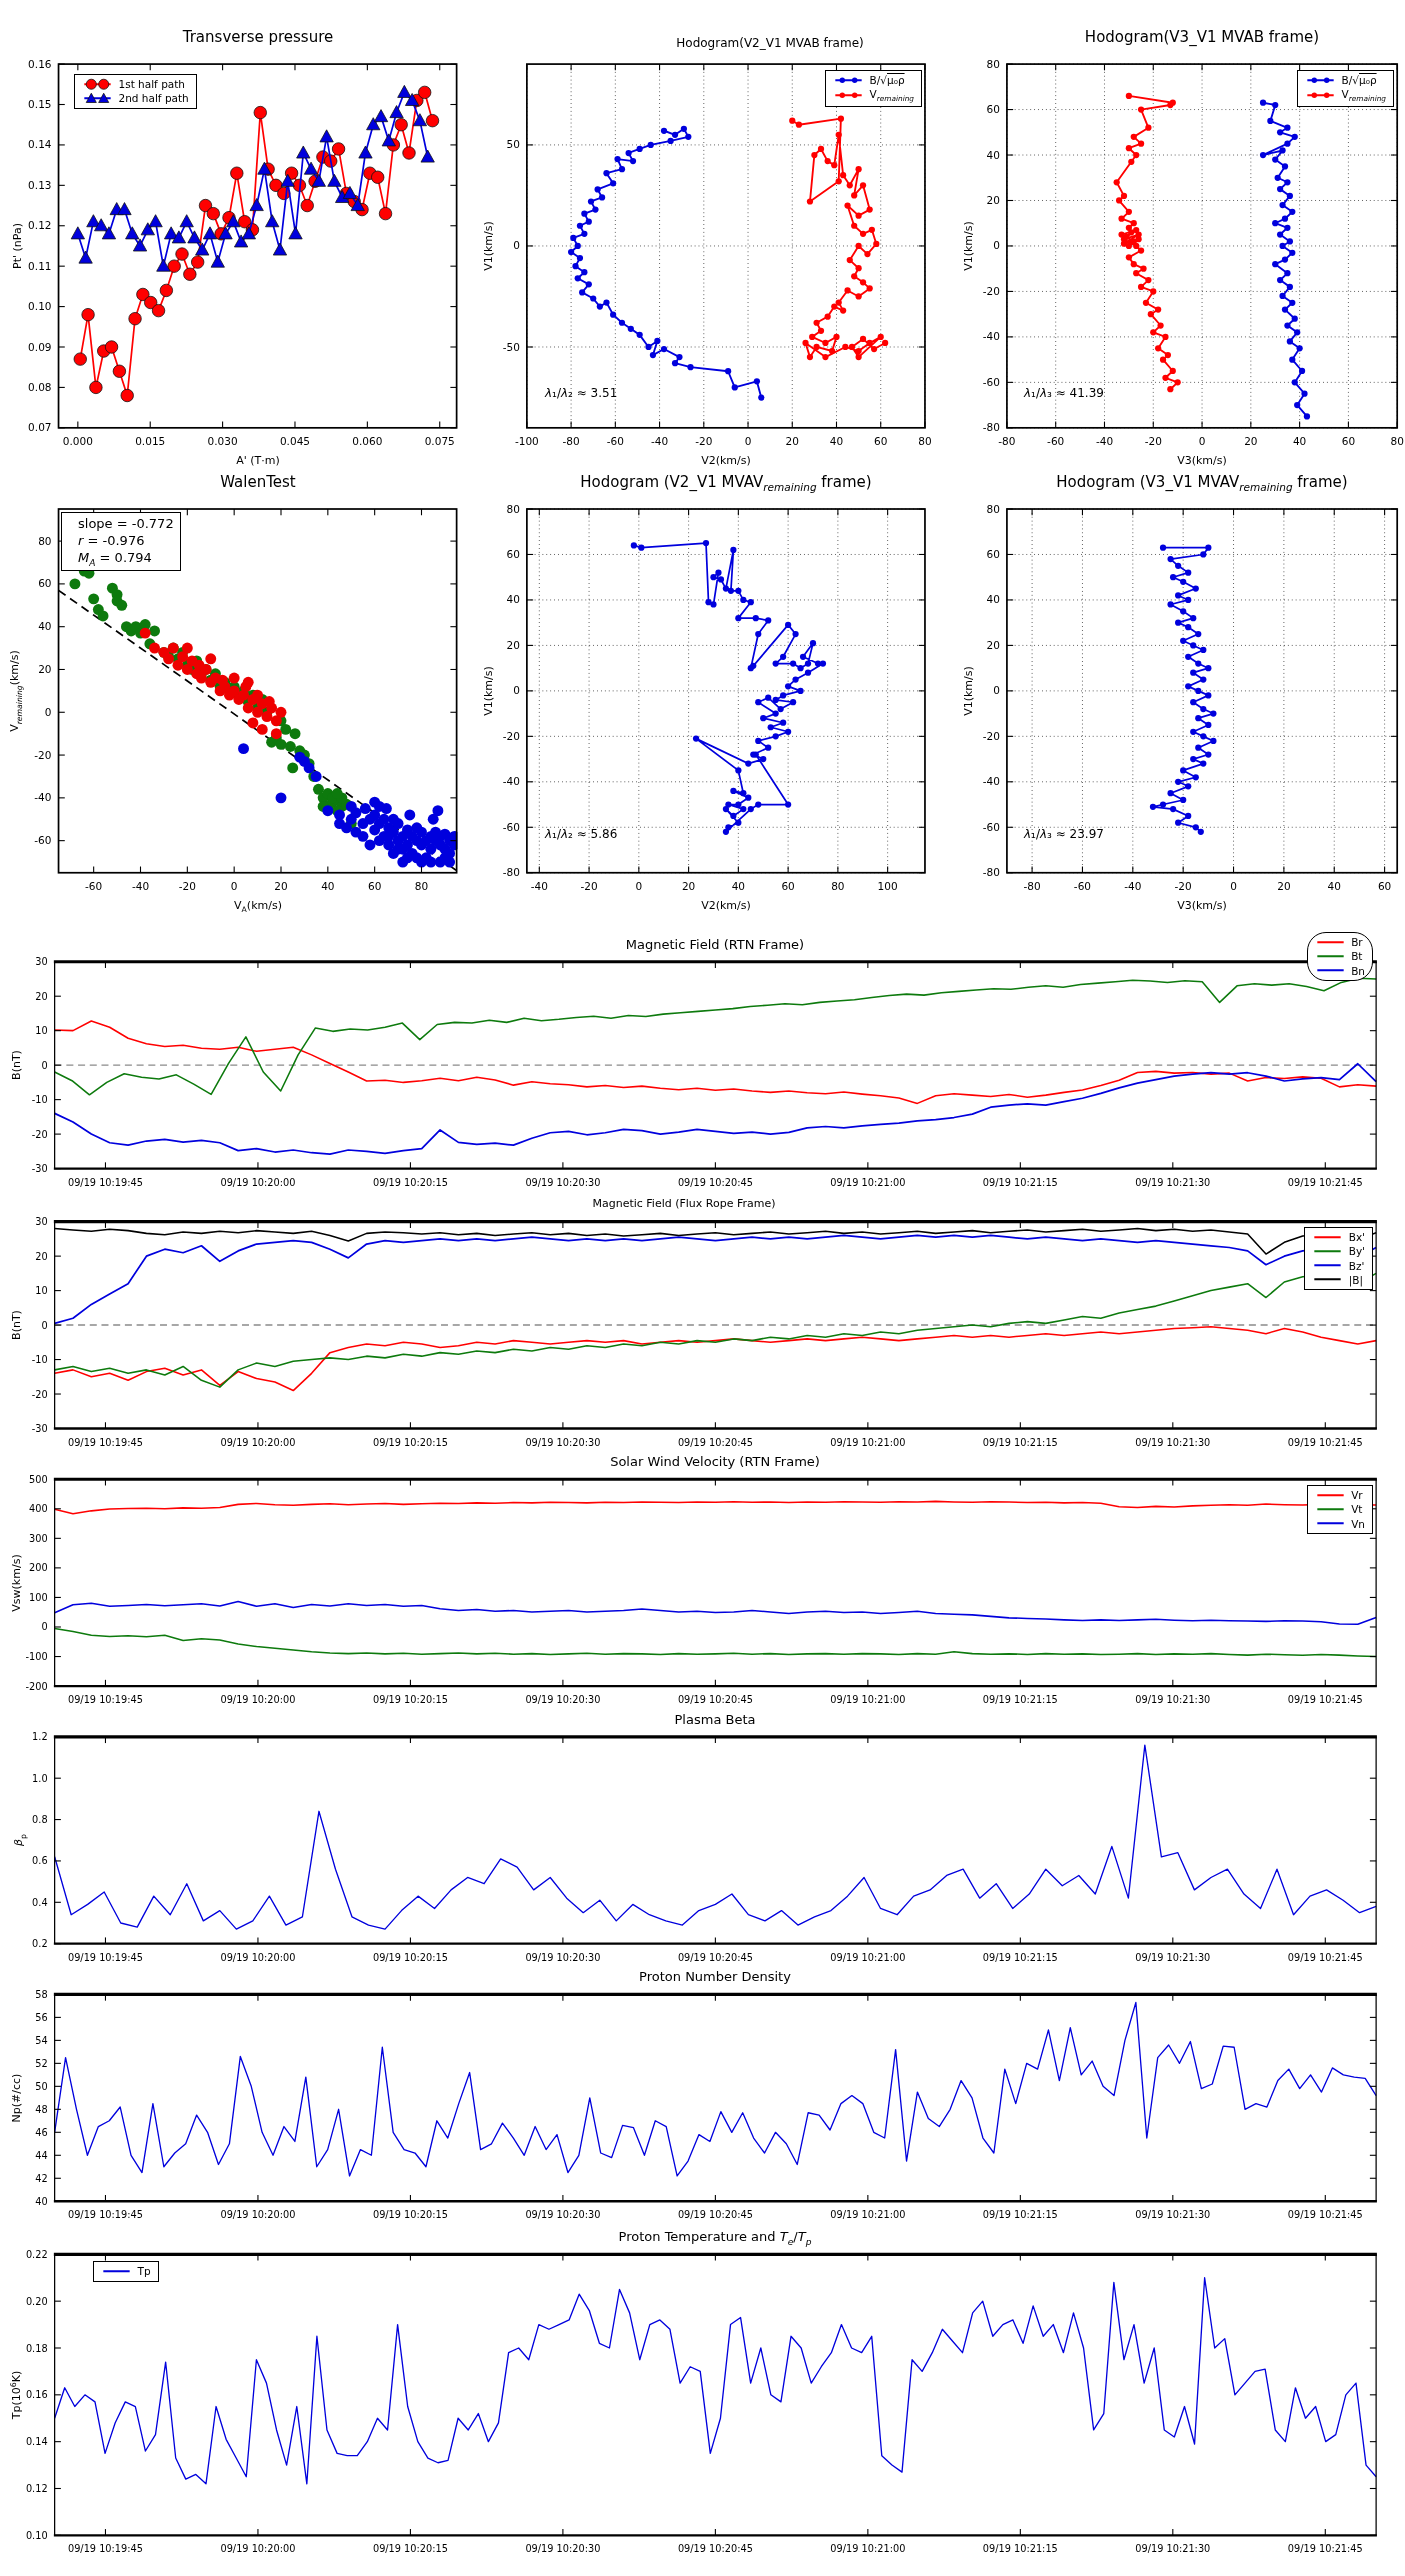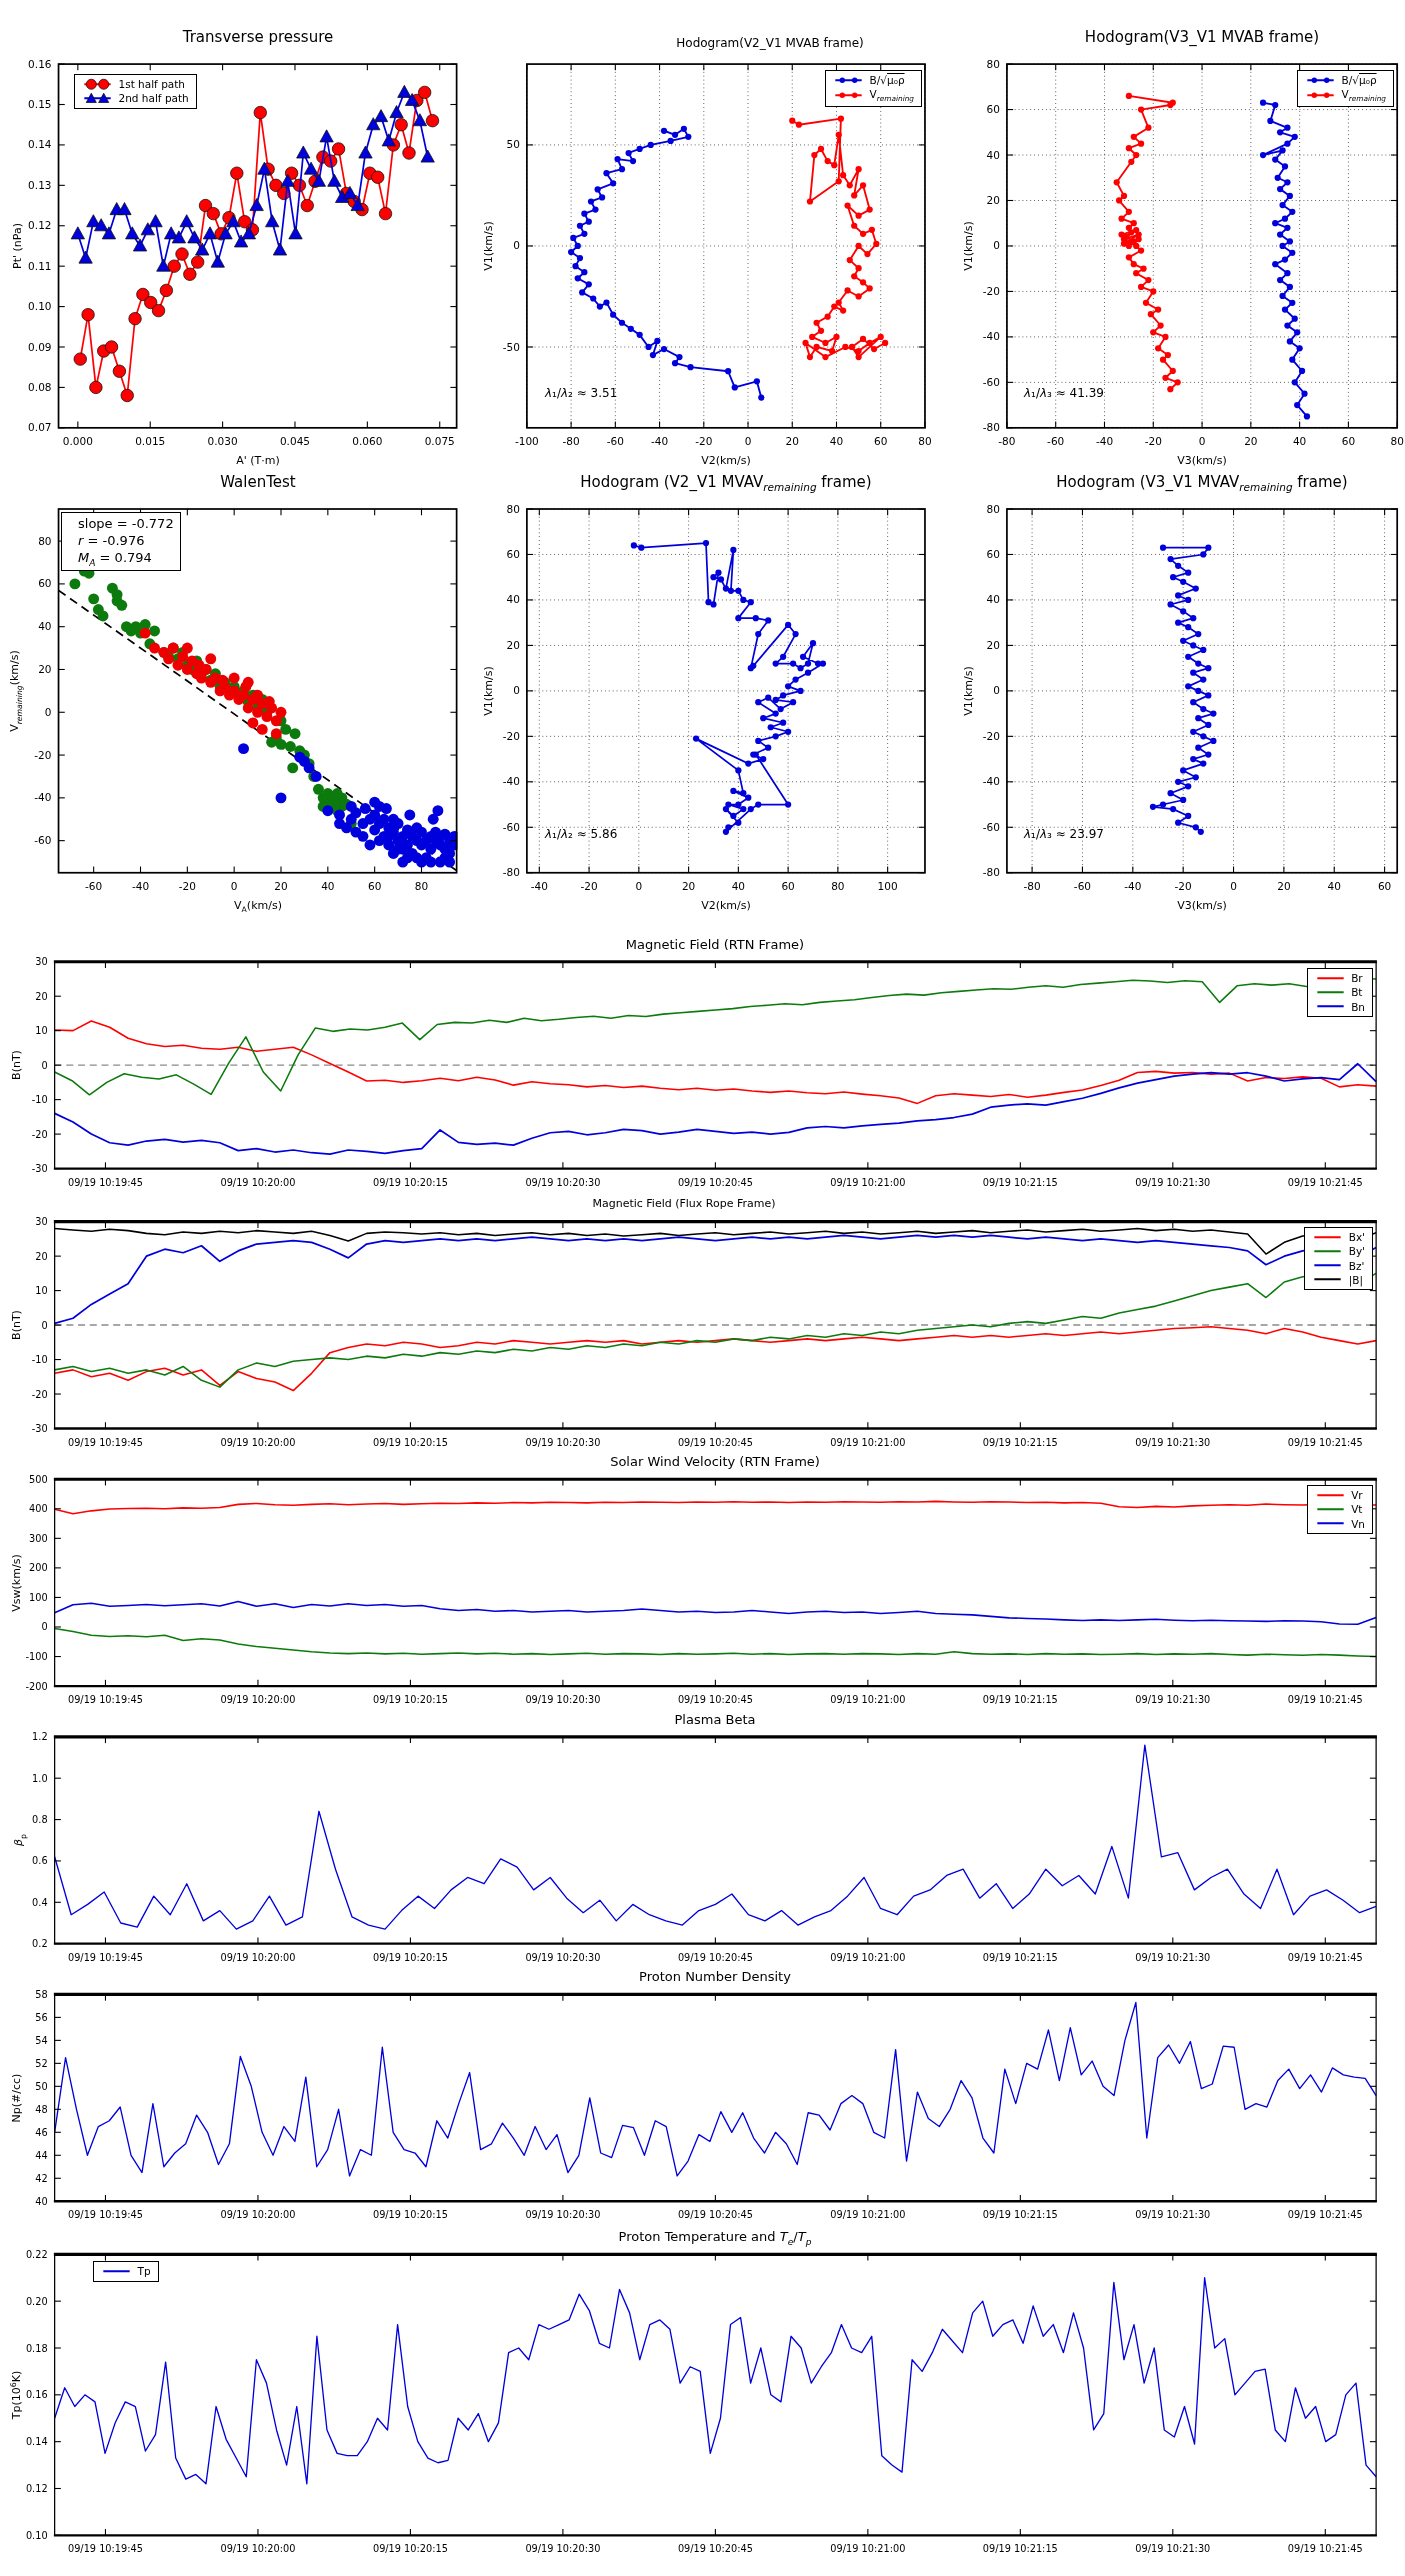--- a/index.html
+++ b/index.html
@@ -1474,21 +1474,21 @@
       <div class="ttl" style="left: 726px; top: 473px; font-size: 15px;">Hodogram (V2_V1 MVAV<sub><i>remaining</i></sub> frame)</div>
       <div class="xlab" style="left: 726px; top: 899px;">V2(km/s)</div>
       <div class="ylab" style="left: 488px; top: 691px;">V1(km/s)</div>
       <div class="ann" style="left: 545px; top: 827px;"><i>λ</i>₁/<i>λ</i>₂ ≈ 5.86</div>
       <div class="ttl" style="left: 1202px; top: 473px; font-size: 15px;">Hodogram (V3_V1 MVAV<sub><i>remaining</i></sub> frame)</div>
       <div class="xlab" style="left: 1202px; top: 899px;">V3(km/s)</div>
       <div class="ylab" style="left: 968px; top: 691px;">V1(km/s)</div>
       <div class="ann" style="left: 1024px; top: 827px;"><i>λ</i>₁/<i>λ</i>₃ ≈ 23.97</div>
       <div class="ttl" style="left: 715px; top: 937px; font-size: 13px;">Magnetic Field (RTN Frame)</div>
       <div class="ylab" style="left: 15.6px; top: 1065px;">B(nT)</div>
-      <div class="legend" style="right: 32px; top: 968px; position: absolute;">
+      <div class="legend" style="right: 32px; top: 932px; position: absolute; border-radius: 19px;">
         <div class="legend-item">
           <svg width="31" height="12.5" viewBox="0 0 40 16">
             <line x1="3" y1="8" x2="37" y2="8" stroke="#ff0000" stroke-width="2.6"></line>
           </svg>
           <span>Br</span>
         </div>
         <div class="legend-item">
           <svg width="31" height="12.5" viewBox="0 0 40 16">
             <line x1="3" y1="8" x2="37" y2="8" stroke="#0d7a0d" stroke-width="2.6"></line>
           </svg>

